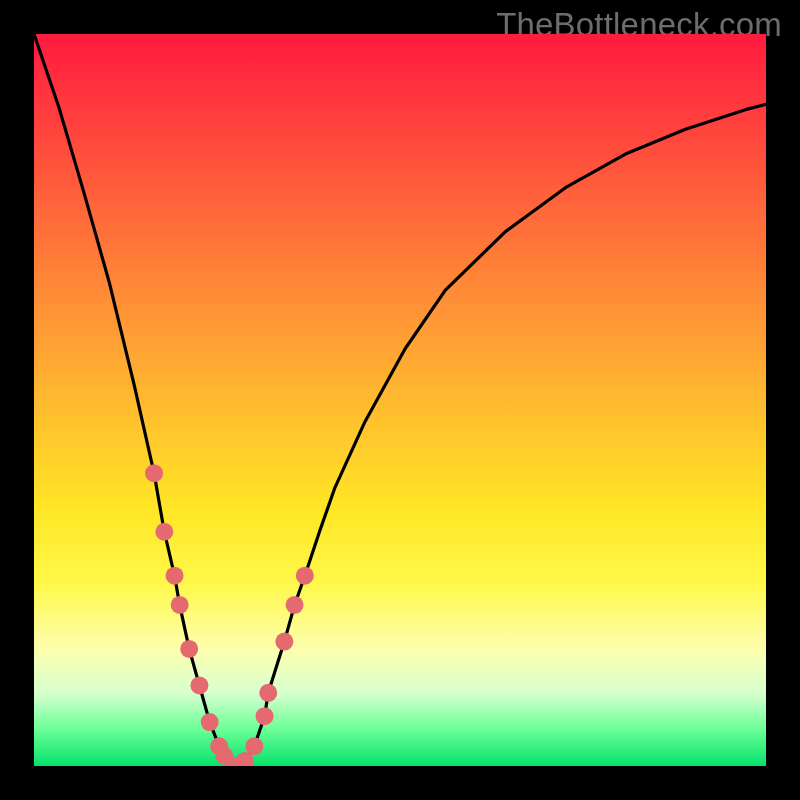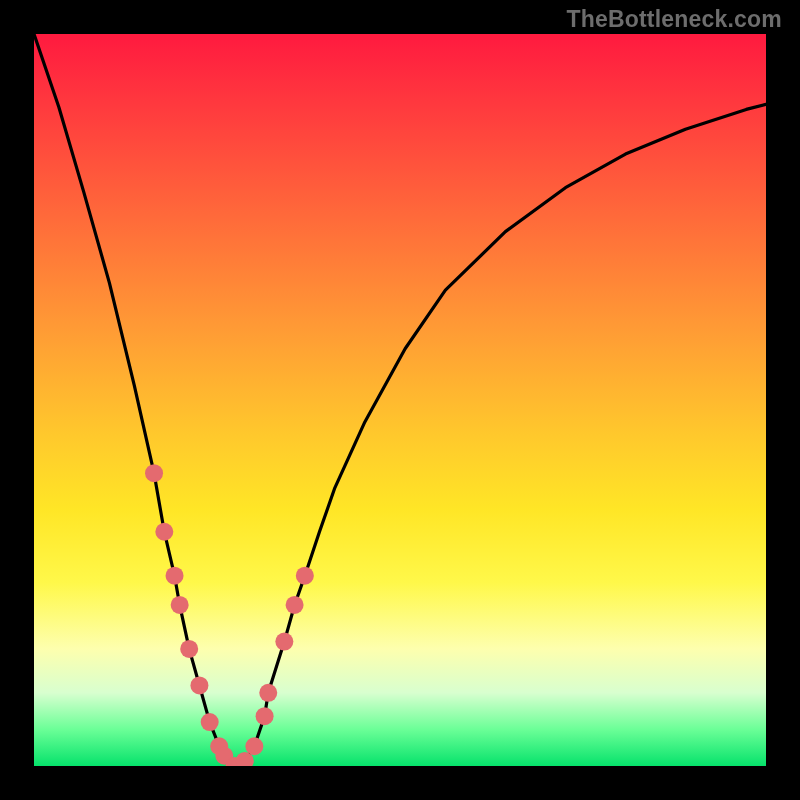--- a/index.html
+++ b/index.html
@@ -29,22 +29,22 @@
       #fdffae 84%,
       #d8ffcf 90%,
       #6bff97 95%,
       #06e26b 100%
     );
   }
   .watermark {
     position: absolute;
     top: 6px;
     right: 18px;
-    font-size: 23px;
-    font-weight: 700;
+    font-size: 33px;
+    font-weight: 400;
     color: #6d6d6d;
     letter-spacing: 0.2px;
   }
   svg.curve-layer {
     position: absolute;
     left: 0;
     top: 0;
     width: 732px;
     height: 732px;
   }

